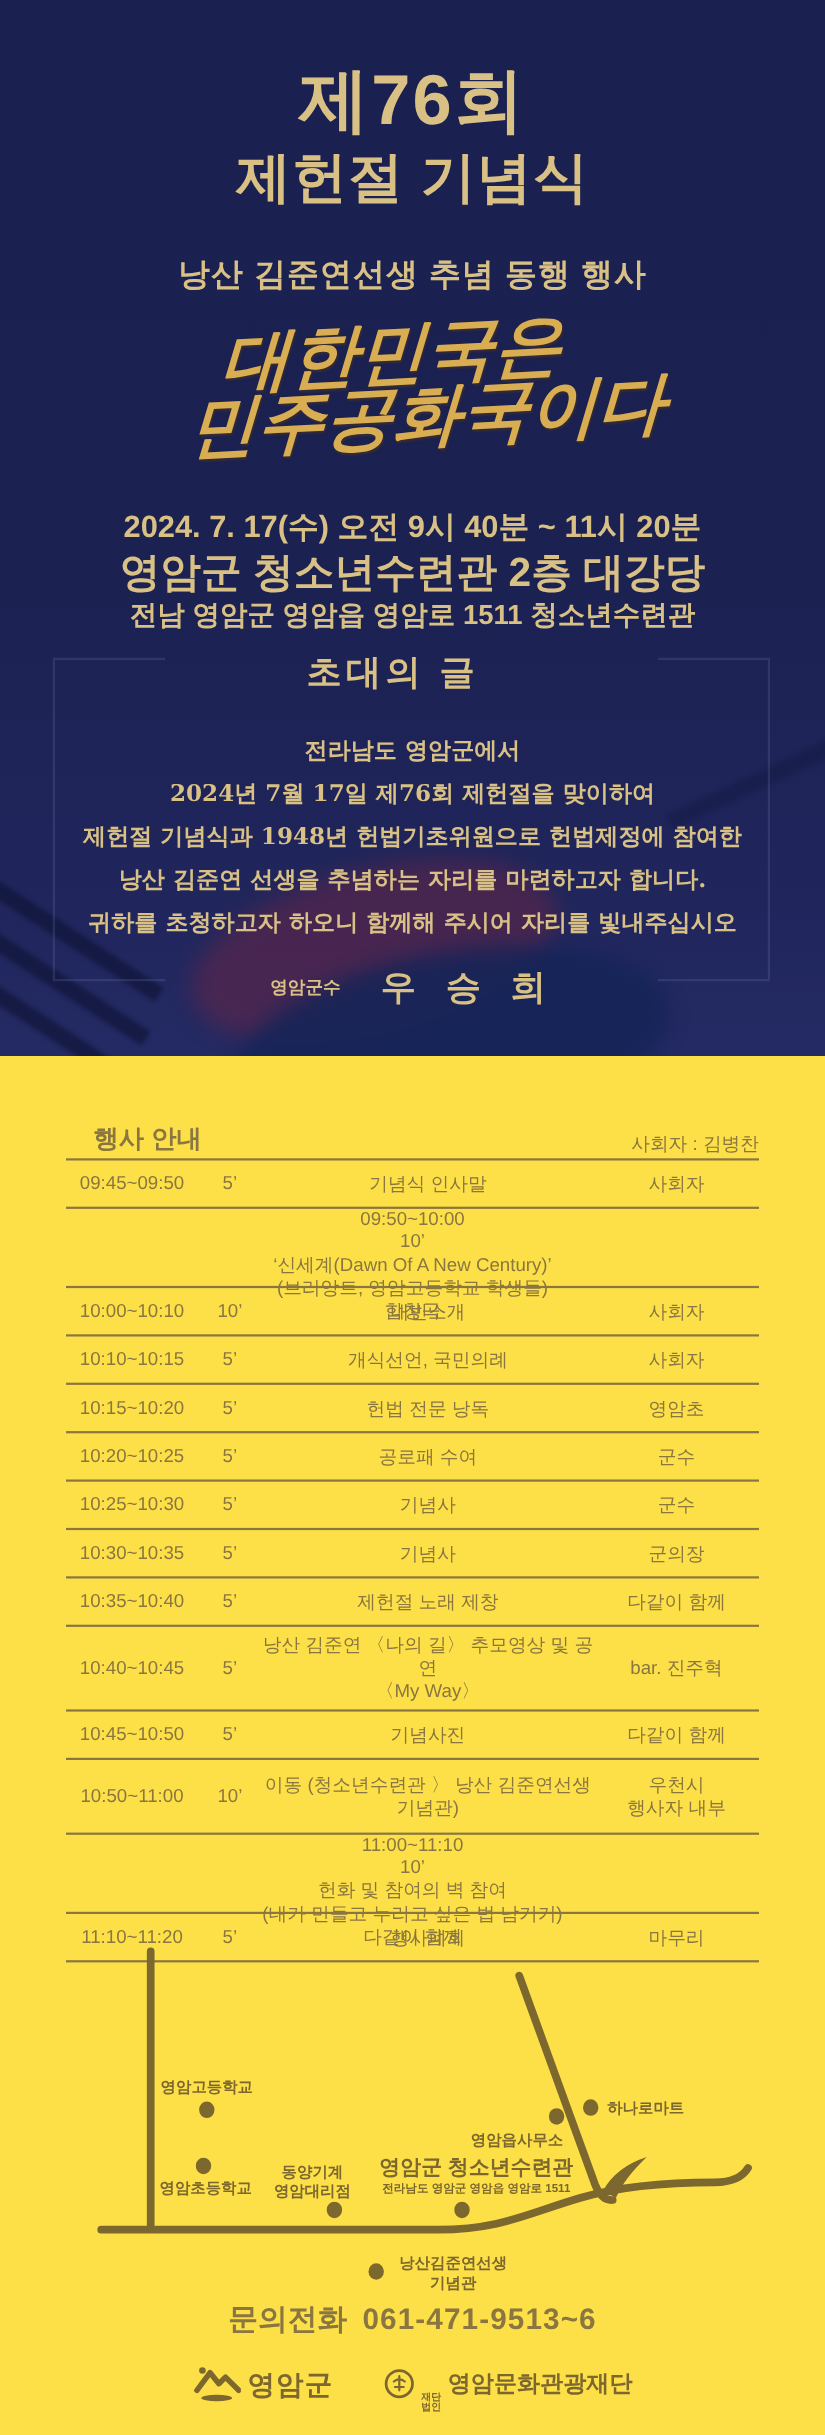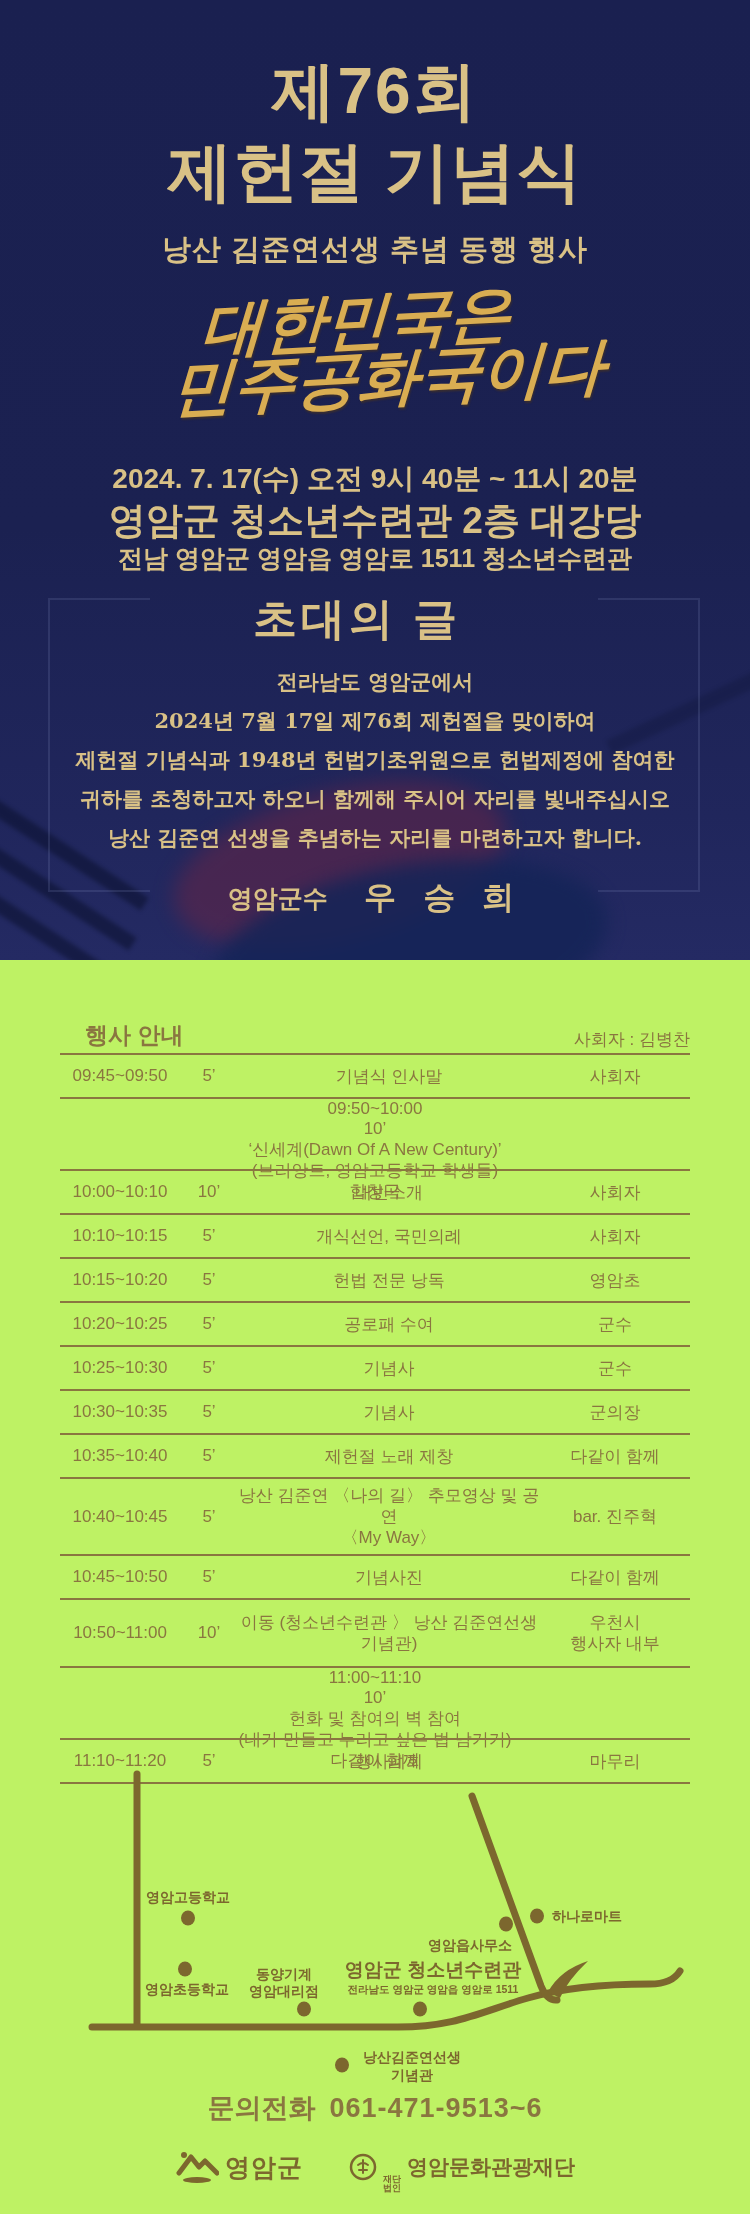--- a/index.html
+++ b/index.html
@@ -1,55 +1,55 @@
 <!DOCTYPE html>
 <html><head>
 <meta charset="utf-8">
 <style>
   html,body{margin:0;padding:0;background:#555;}
-  .poster{position:relative;width:750px;height:2214px;margin:0 auto;background:#bef264;
+  .poster{position:relative;width:750px;height:2214px;margin:0 auto;background:#fde047;
           font-family:"Liberation Sans",sans-serif;overflow:hidden;}
 
   
   .hero{position:absolute;left:0;top:0;width:750px;height:960px;
         background:linear-gradient(180deg,#1a2050 0%,#1b2151 55%,#20265c 85%,#242a63 100%);
         overflow:hidden;color:#d9c186;text-align:center;}
   .flag-red{position:absolute;left:170px;top:790px;width:340px;height:150px;border-radius:50%;
             background:#6d2544;opacity:.5;filter:blur(10px);transform:rotate(-14deg);}
   .flag-blue{position:absolute;left:210px;top:865px;width:400px;height:170px;border-radius:50%;
              background:#142457;opacity:.85;filter:blur(9px);transform:rotate(-10deg);}
   .flag-stripe{position:absolute;width:190px;height:15px;background:#0a102e;opacity:.55;
                filter:blur(2px);transform:rotate(33deg);}
   .fs1{left:-30px;top:845px;} .fs2{left:-42px;top:885px;} .fs3{left:-54px;top:925px;}
   .fs4{left:600px;top:700px;opacity:.25;transform:rotate(-25deg);} 
 
   .edition{position:absolute;left:0;width:750px;top:48px;font-size:64px;font-weight:bold;letter-spacing:2px;}
-  .title{position:absolute;left:0;width:750px;top:128px;font-size:65px;font-weight:bold;letter-spacing:1px;}
+  .title{position:absolute;left:0;width:750px;top:128px;font-size:50px;font-weight:bold;letter-spacing:1px;}
   .subtitle{position:absolute;left:0;width:750px;top:230px;font-size:29px;font-weight:bold;letter-spacing:1px;}
 
   .callig{position:absolute;left:0;width:750px;top:288px;
           font-family:"DejaVu Serif",serif;font-style:italic;font-weight:bold;
           color:#d9ad52;text-shadow:1px 2px 2px rgba(90,60,10,.45);
           transform:rotate(-3deg) skewX(-6deg);}
   .callig .c1{font-size:62px;line-height:64px;margin-left:-40px;}
   .callig .c2{font-size:62px;line-height:60px;margin-left:30px;margin-top:-4px;}
 
   .when{position:absolute;left:0;width:750px;top:460px;font-size:28px;font-weight:bold;}
   .venue{position:absolute;left:0;width:750px;top:496px;font-size:37px;font-weight:bold;}
   .addr{position:absolute;left:0;width:750px;top:542px;font-size:25px;font-weight:bold;}
 
   .bracket{position:absolute;top:598px;width:100px;height:290px;border:2px solid rgba(150,160,210,.16);}
   .bracket.bl{left:48px;border-right:none;}
   .bracket.br{right:50px;border-left:none;}
 
-  .invite-h{position:absolute;left:0;width:714px;top:590px;font-size:44px;font-weight:bold;letter-spacing:4px;}
+  .invite-h{position:absolute;left:0;width:714px;top:590px;font-size:32px;font-weight:bold;letter-spacing:4px;}
   .invite-body{position:absolute;left:45px;width:660px;top:662px;font-size:21px;line-height:39px;
                font-family:"DejaVu Serif",serif;font-weight:bold;color:#d9c186;}
   .sig{position:absolute;left:0;width:750px;top:876px;color:#d9c186;}
-  .sig .st{font-size:25px;font-weight:bold;vertical-align:middle;}
+  .sig .st{font-size:16px;font-weight:bold;vertical-align:middle;}
   .sig .sn{font-size:32px;font-weight:bold;letter-spacing:8px;margin-left:32px;
            font-family:"DejaVu Serif",serif;vertical-align:middle;}
 
   
   .sched{position:absolute;left:60px;top:1020px;width:630px;color:#8a7640;}
   .sched-head{position:relative;height:33px;}
   .sched-title{position:absolute;left:25px;top:0;font-size:23px;font-weight:bold;color:#8a7640;}
   .sched-mc{position:absolute;right:0;top:8px;font-size:17px;color:#8a7640;}
   .tbl{border-top:2px solid #8a7640;}
   .row{display:flex;align-items:center;border-bottom:2px solid #8a7640;height:42px;font-size:17px;}
@@ -105,22 +105,22 @@
     <div class="addr">전남 영암군 영암읍 영암로 1511 청소년수련관</div>
 
     <div class="bracket bl"></div>
     <div class="bracket br"></div>
 
     <div class="invite-h">초대의 글</div>
     <div class="invite-body">
       <div>전라남도 영암군에서</div>
       <div>2024년 7월 17일 제76회 제헌절을 맞이하여</div>
       <div>제헌절 기념식과 1948년 헌법기초위원으로 헌법제정에 참여한</div>
+      <div>낭산 김준연 선생을 추념하는 자리를 마련하고자 합니다.</div>
       <div>귀하를 초청하고자 하오니 함께해 주시어 자리를 빛내주십시오</div>
-      <div>낭산 김준연 선생을 추념하는 자리를 마련하고자 합니다.</div>
     </div>
 
     <div class="sig">
       <span class="st">영암군수</span>
       <span class="sn">우 승 희</span>
     </div>
   </section>
 
   <section class="sched">
     <div class="sched-head">

